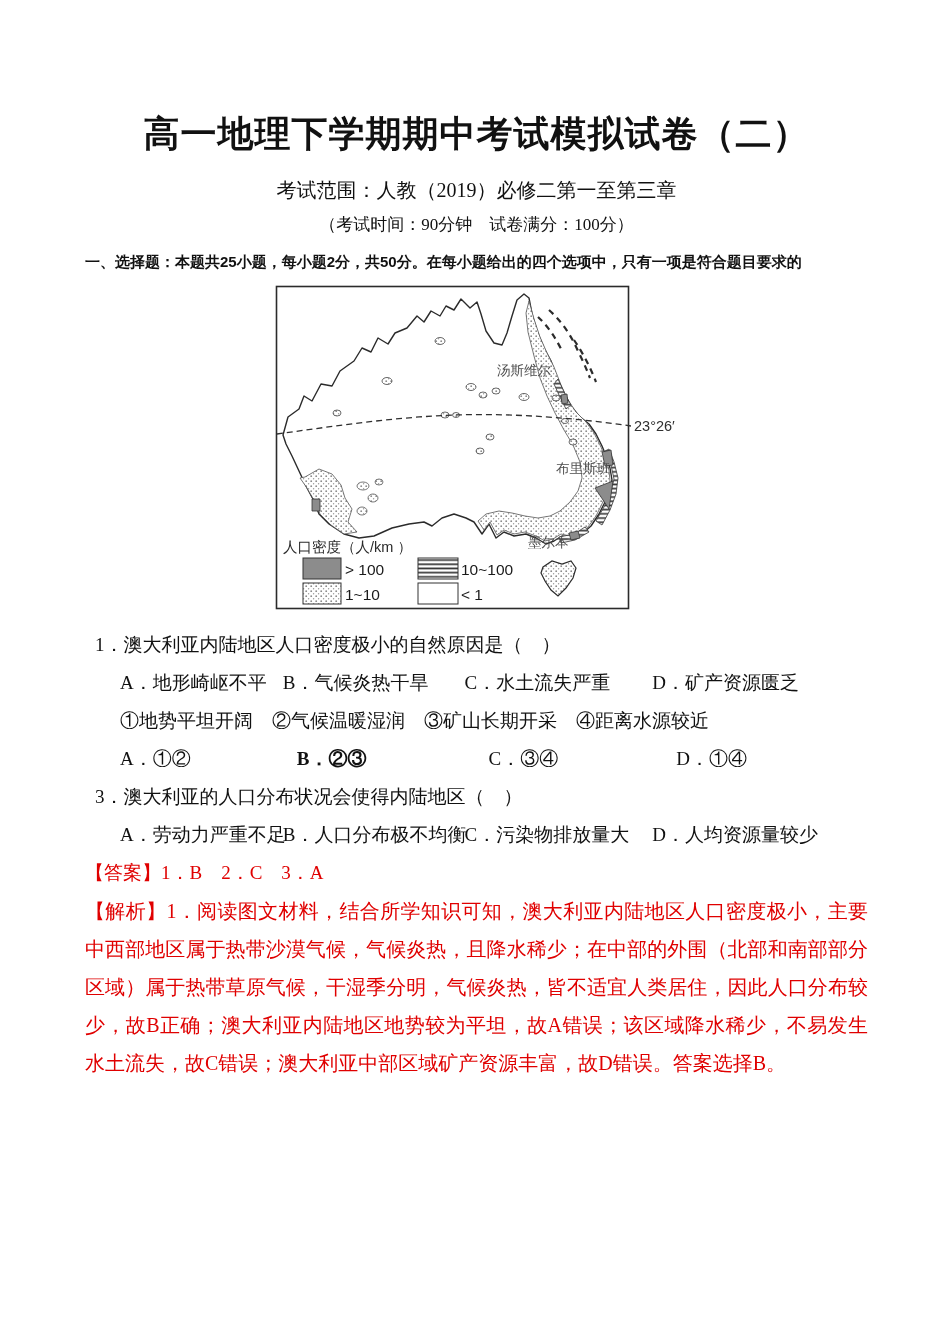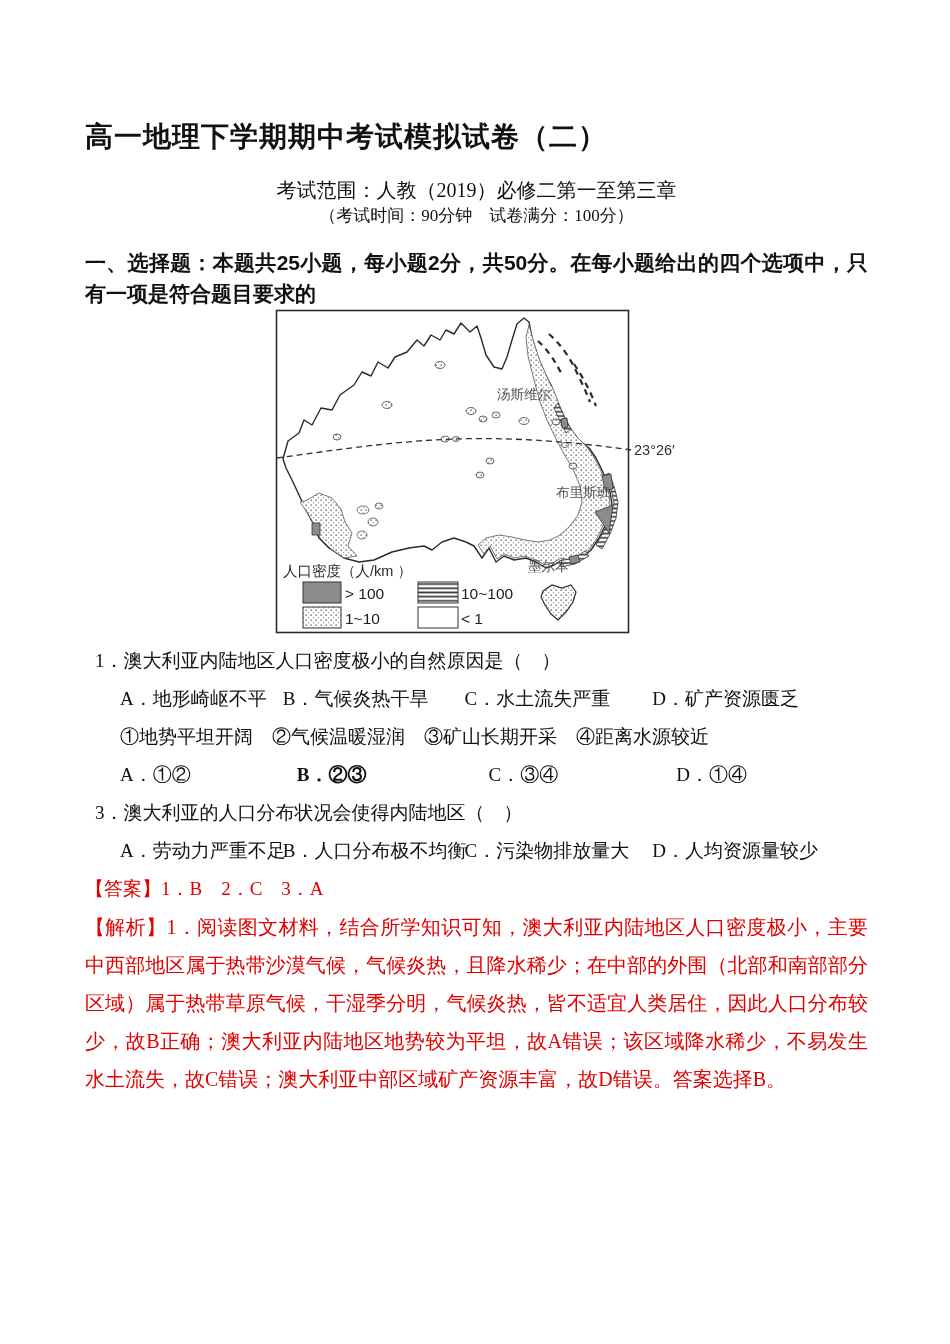--- a/index.html
+++ b/index.html
@@ -11,52 +11,52 @@
   body{
     width:950px;height:1344px;
     font-family:"Liberation Serif","DejaVu Serif",serif;
     color:var(--text-black);
   }
   .page{position:relative;width:950px;height:1344px;overflow:hidden;background:#ffffff;}
   .content{padding:0 82px 0 85px;}
 
   .doc-title{
     margin:118px 0 0 0;
-    text-align:left;
-    font-size:28px;line-height:38px;
+    text-align:center;
+    font-size:36px;line-height:38px;
     font-weight:bold;
-    font-family:Liberation Sans, sans-serif;
+    font-family:Liberation Mono, monospace;
     letter-spacing:1px;
   }
   .scope-line{margin-top:21px;text-align:center;font-size:20px;line-height:27px;}
-  .info-line{text-align:center;font-size:17px;line-height:24px;}
+  .info-line{margin-top:9px;text-align:center;font-size:17px;line-height:24px;}
 
   .section-heading{
-    margin-top:19px;
-    font-size:21px;line-height:31px;
+    margin-top:2px;
+    font-size:15px;line-height:46px;
     font-weight:bold;
     font-family:"Liberation Sans","DejaVu Sans",sans-serif;
     text-align:justify;
   }
   .passage{
     margin:5px 0 0 0;
     font-size:19px;line-height:36px;
     text-indent:2em;text-align:justify;
   }
 
   .map-figure{margin:4px 0 0 190px;width:432px;}
   .map-figure svg{display:block;}
   .map-city{font-size:13.5px;fill:#4d4d4d;font-family:"Liberation Sans","DejaVu Sans",sans-serif;}
   .map-legend-title{font-size:14.5px;fill:#2a2a2a;font-family:"Liberation Sans","DejaVu Sans",sans-serif;}
   .map-legend-label{font-size:15.5px;fill:#1a1a1a;font-family:"Liberation Sans","DejaVu Sans",sans-serif;}
   .map-tropic-label{font-size:14.5px;fill:#2f2f2f;font-family:"Liberation Sans","DejaVu Sans",sans-serif;}
 
   .qa{font-size:19px;line-height:38px;}
   .q-block{margin:0;}
-  .q-first{margin-top:8px;}
+  .q-first{margin-top:16px;}
   .q-stem{padding-left:10px;}
   .q-sub{padding-left:35px;}
   .q-options{padding-left:35px;white-space:nowrap;}
   .q-options .opt{display:inline-block;}
   .q-options .o1{width:158px;}
   .q-options .o2{width:177px;}
   .q-options .o3{width:183px;}
   .q2-opts .o1{width:172px;}
   .q2-opts .o2{width:187px;font-weight:bold;}
 

